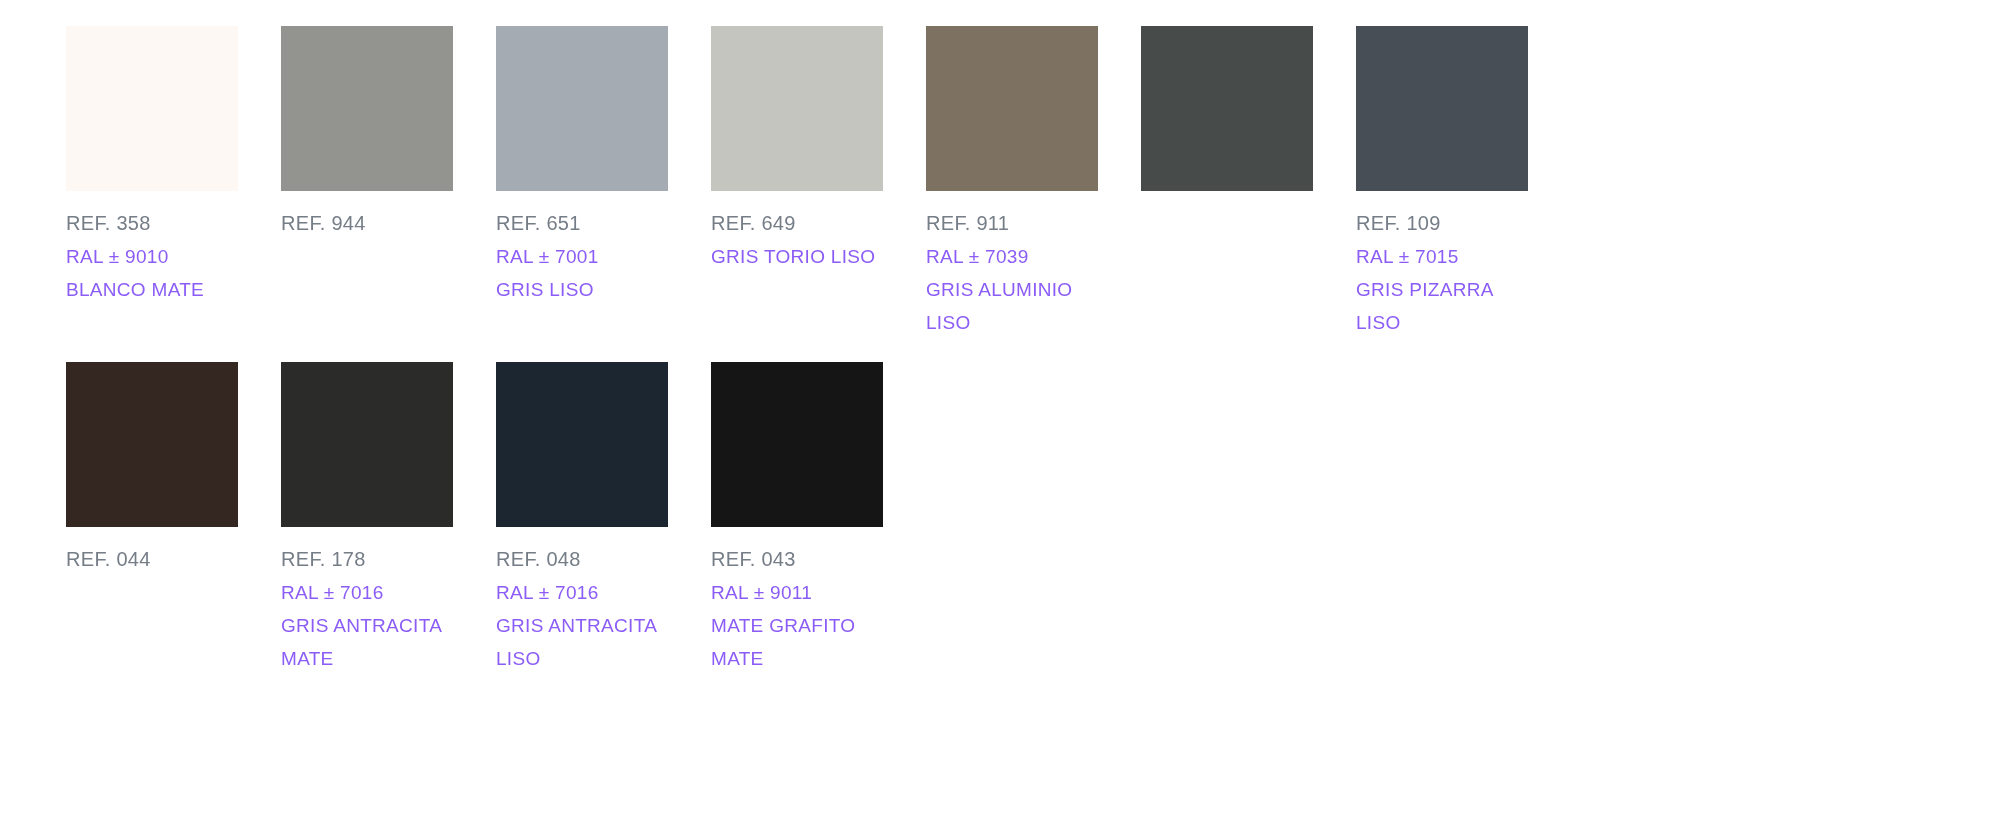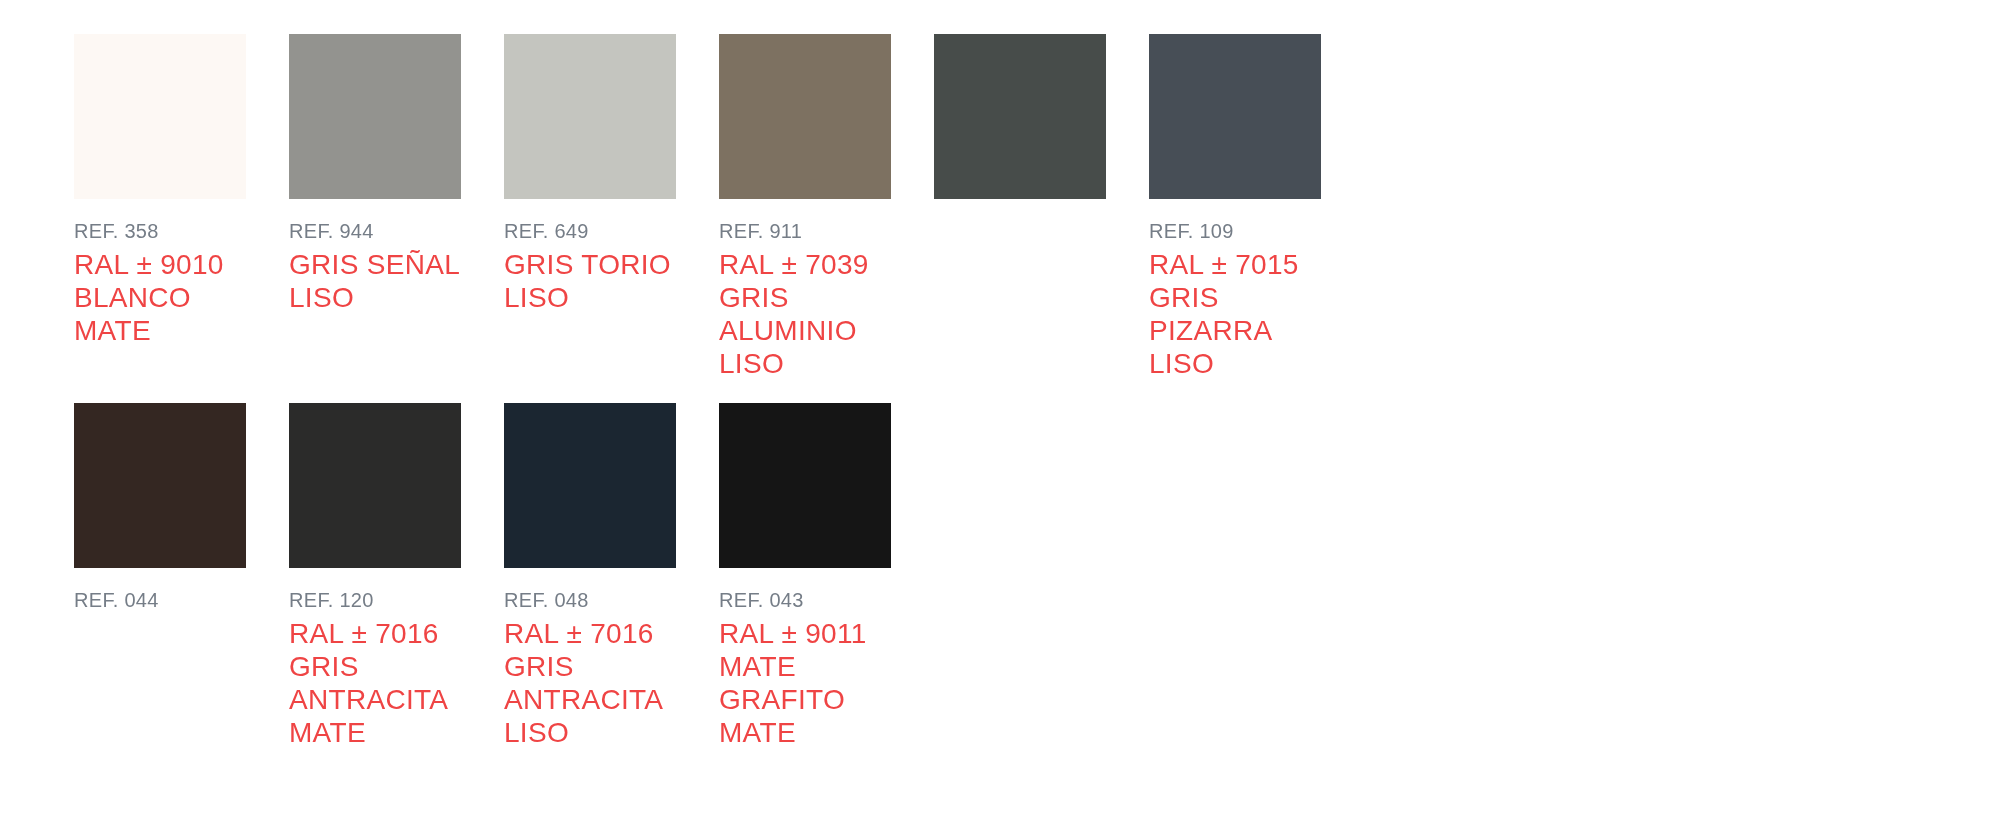--- a/index.html
+++ b/index.html
@@ -12,21 +12,21 @@
     width: 1989px;
     height: 817px;
     font-family: "Liberation Sans", sans-serif;
     overflow: hidden;
   }
   .sheet {
     position: relative;
     width: 1989px;
     height: 817px;
     background: #ffffff;
-    padding: 12px;
+    padding: 4px;
     box-sizing: border-box;
   }
   .swatch-grid {
     display: grid;
     grid-template-columns: repeat(7, 172px);
     column-gap: 43px;
     row-gap: 0;
     padding: 22px 0 0 62px;
     box-sizing: border-box;
   }
@@ -45,24 +45,24 @@
     padding-top: 16px;
   }
   .swatch-ref {
     font-size: 20px;
     line-height: 33px;
     letter-spacing: 0.3px;
     color: #757d87;
     white-space: nowrap;
   }
   .swatch-desc {
-    font-size: 28px;
+    font-size: 19px;
     line-height: 33px;
     letter-spacing: 0.3px;
-    color: #ef4444;
+    color: #8b5cf6;
   }
   .swatch-desc-line {
     display: block;
   }
   .row-gap-spacer {
     grid-column: 1 / -1;
     height: 23px;
   }
 </style>
 </head>
@@ -77,22 +77,29 @@
           <div class="swatch-desc">
             <span class="swatch-desc-line">RAL ± 9010</span>
             <span class="swatch-desc-line">BLANCO MATE</span>
           </div>
         </div>
       </div>
       <div class="swatch-card">
         <div class="swatch-chip" style="background-color: rgb(147, 147, 143);"></div>
         <div class="swatch-meta">
           <div class="swatch-ref">REF. 944</div>
+        </div>
+      </div>
+      <div class="swatch-card">
+        <div class="swatch-chip" style="background-color: rgb(164, 171, 179);"></div>
+        <div class="swatch-meta">
+          <div class="swatch-ref">REF. 651</div>
           <div class="swatch-desc">
-            <span class="swatch-desc-line">GRIS SEÑAL LISO</span>
+            <span class="swatch-desc-line">RAL ± 7001</span>
+            <span class="swatch-desc-line">GRIS LISO</span>
           </div>
         </div>
       </div>
       <div class="swatch-card">
         <div class="swatch-chip" style="background-color: rgba(142, 144, 134, 0.525);"></div>
         <div class="swatch-meta">
           <div class="swatch-ref">REF. 649</div>
           <div class="swatch-desc">
             <span class="swatch-desc-line">GRIS TORIO LISO</span>
           </div>
@@ -126,21 +133,21 @@
       <div class="row-gap-spacer"></div>
       <div class="swatch-card">
         <div class="swatch-chip" style="background-color: rgb(52, 39, 34);"></div>
         <div class="swatch-meta">
           <div class="swatch-ref">REF. 044</div>
         </div>
       </div>
       <div class="swatch-card">
         <div class="swatch-chip" style="background-color: rgb(43, 43, 42);"></div>
         <div class="swatch-meta">
-          <div class="swatch-ref">REF. 120</div>
+          <div class="swatch-ref">REF. 178</div>
           <div class="swatch-desc">
             <span class="swatch-desc-line">RAL ± 7016</span>
             <span class="swatch-desc-line">GRIS ANTRACITA</span>
             <span class="swatch-desc-line">MATE</span>
           </div>
         </div>
       </div>
       <div class="swatch-card">
         <div class="swatch-chip" style="background-color: rgb(27, 38, 49);"></div>
         <div class="swatch-meta">

